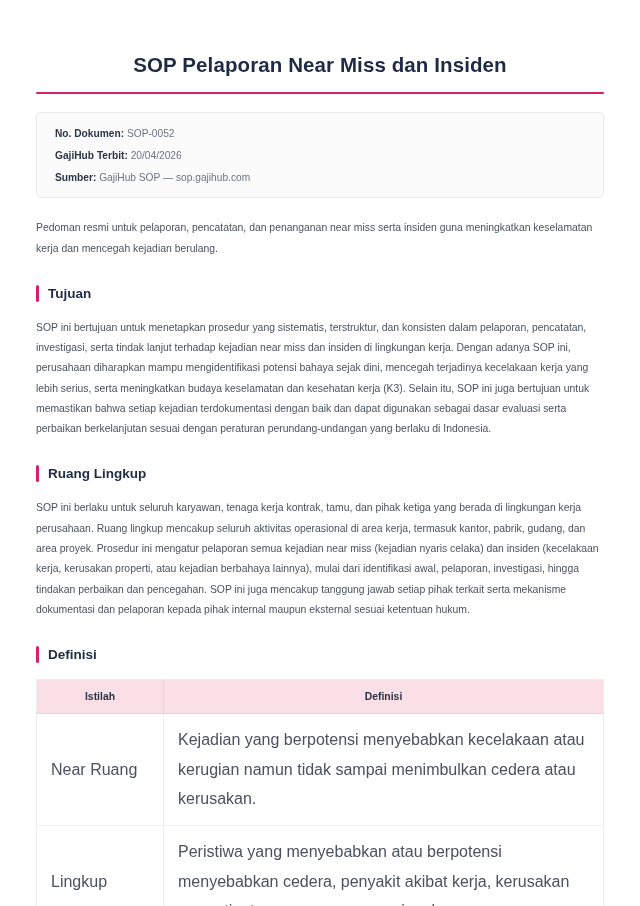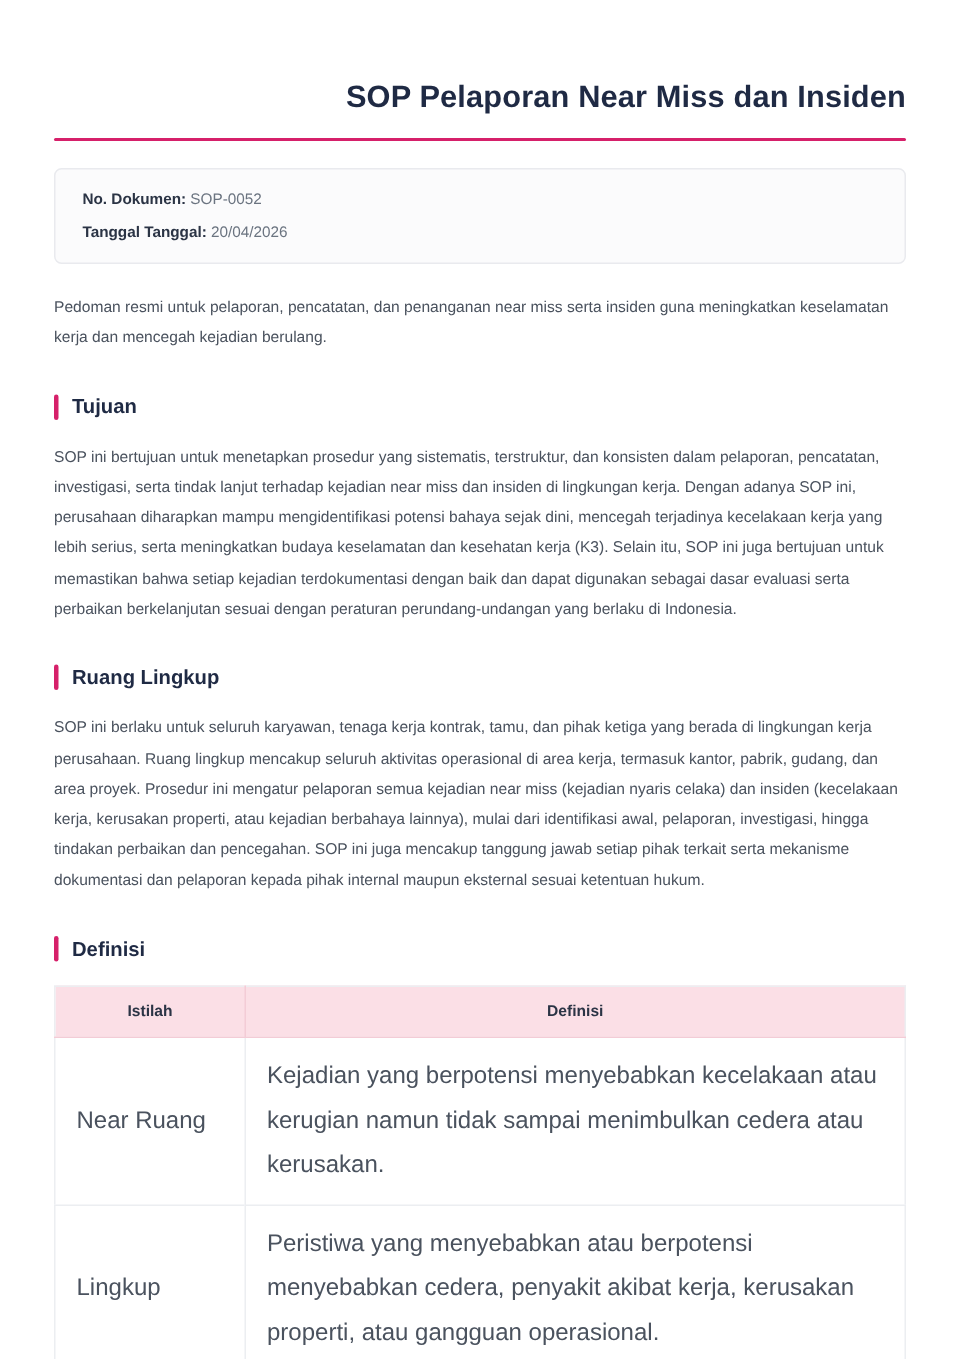--- a/index.html
+++ b/index.html
@@ -22,21 +22,21 @@
     box-sizing: border-box;
     padding: 0 36px;
     background: #ffffff;
     overflow: hidden;
   }
 
   
   .doc-title {
     margin: 0;
     padding-top: 52px;
-    text-align: right;
+    text-align: center;
     font-size: 20.5px;
     font-weight: bold;
     letter-spacing: .1px;
     color: #1f2a44;
     line-height: 1.25;
   }
   .title-rule {
     margin: 14px 0 0 0;
     height: 2px;
     background: #d6206a;
@@ -135,22 +135,26 @@
 
   <h1 class="doc-title">SOP Pelaporan Near Miss dan Insiden</h1>
   <hr class="title-rule">
 
   <div class="meta-card">
     <div class="meta-row">
       <span class="meta-label">No. Dokumen:</span>
       <span>SOP-0052</span>
     </div>
     <div class="meta-row">
-      <span class="meta-label">Tanggal Tanggal:</span>
+      <span class="meta-label">GajiHub Terbit:</span>
       <span>20/04/2026</span>
+    </div>
+    <div class="meta-row">
+      <span class="meta-label">Sumber:</span>
+      <span>GajiHub SOP — sop.gajihub.com</span>
     </div>
   </div>
 
   <p class="lead">Pedoman resmi untuk pelaporan, pencatatan, dan penanganan near miss serta insiden guna meningkatkan keselamatan kerja dan mencegah kejadian berulang.</p>
 
   <section class="section">
     <div class="section-head">
       <span class="section-bar"></span>
       <h2 class="section-title">Tujuan</h2>
     </div>

